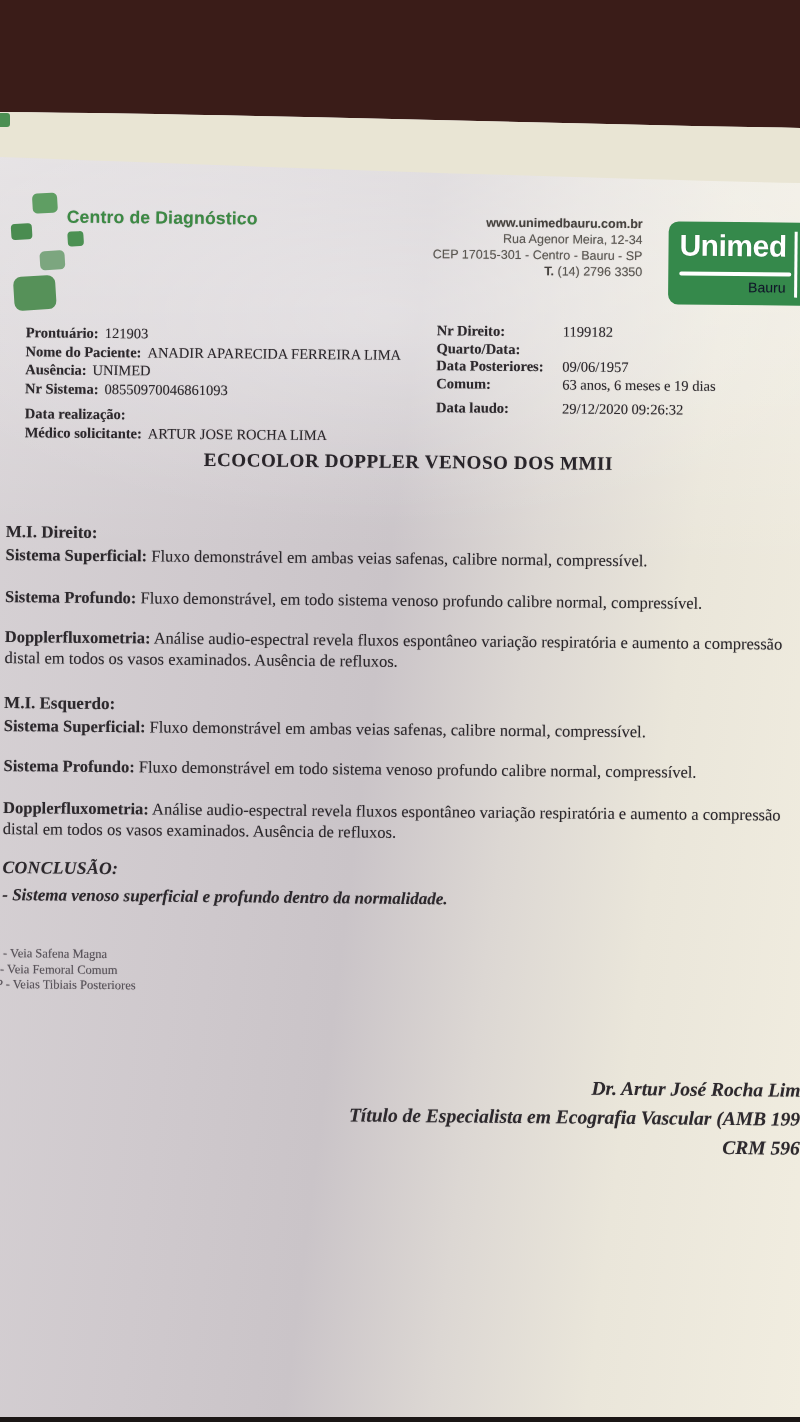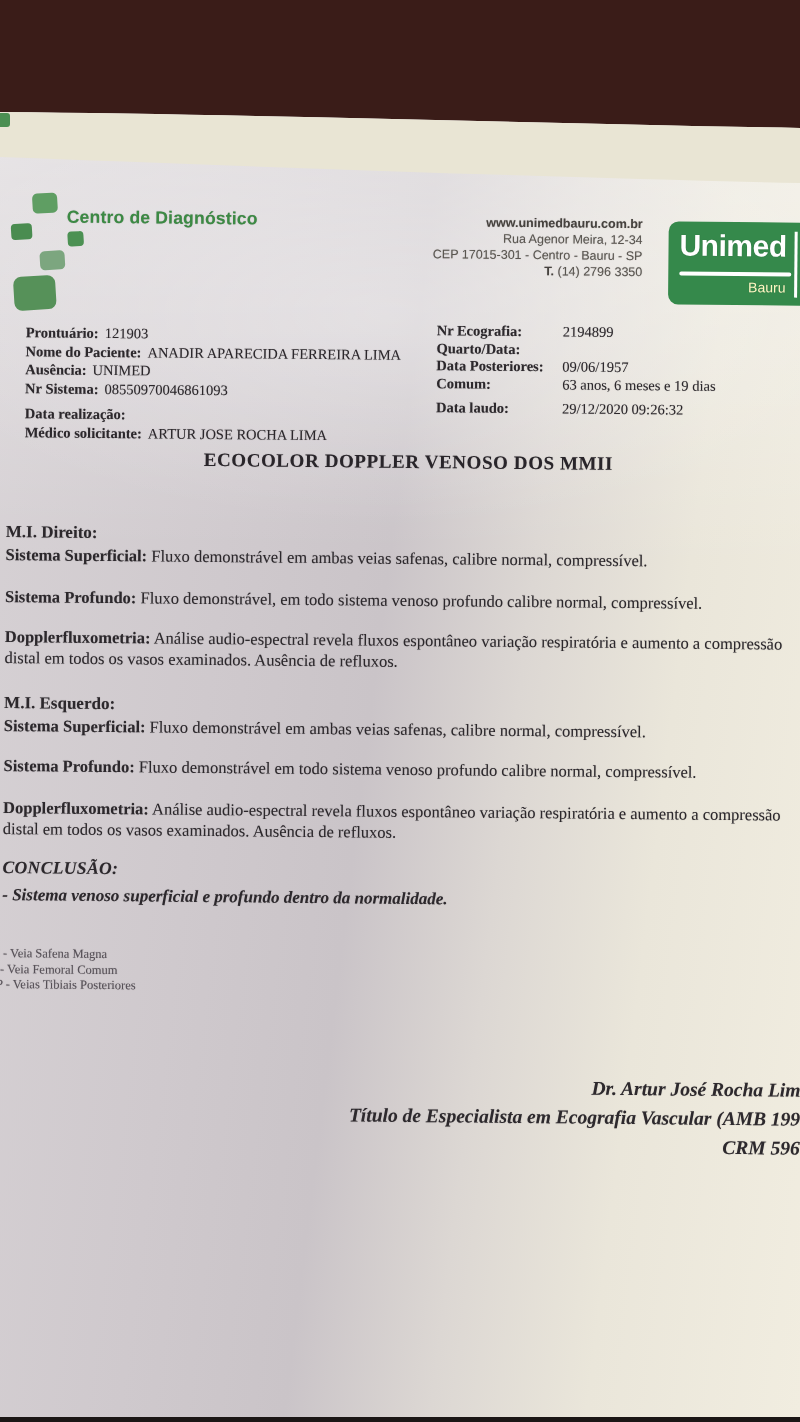--- a/index.html
+++ b/index.html
@@ -24,21 +24,21 @@
     font-weight:bold;font-size:17.5px;color:#3c8a44;letter-spacing:.2px;}
   .addr{position:absolute;left:410px;top:210px;width:232px;text-align:right;
     font-family:"Liberation Sans",sans-serif;font-size:12.5px;line-height:16px;color:#5a5650;}
   .addr .b{font-weight:bold;color:#46423e;}
   .unimed-badge{position:absolute;left:668px;top:215px;width:150px;height:83px;
     background:#35894b;border-radius:10px;}
   .unimed-word{position:absolute;left:11px;top:7px;font-family:"Liberation Sans",sans-serif;
     font-weight:bold;font-size:30px;letter-spacing:-.5px;color:#ffffff;}
   .unimed-rule{position:absolute;left:11px;top:50px;width:112px;height:3.5px;background:#ffffff;border-radius:2px;}
   .unimed-city{position:absolute;left:80px;top:57px;font-family:"Liberation Sans",sans-serif;
-    font-size:14px;color:#fef9c3;}
+    font-size:14px;color:#0f172a;}
   .unimed-vline{position:absolute;left:126px;top:9px;width:2.5px;height:66px;background:#ffffff;}
   
   .pat-left{position:absolute;left:26px;top:323px;font-size:14.5px;line-height:18.5px;color:#2c282c;}
   .pat-right{position:absolute;left:437px;top:318px;font-size:14.5px;line-height:17.5px;color:#2c282c;}
   .prow{white-space:nowrap;}
   .prow .lbl{font-weight:bold;}
   .pat-left .lbl{margin-right:6px;}
   .pat-right .lbl{display:inline-block;min-width:126px;}
   .gap-top{margin-top:7px;}
   
@@ -100,21 +100,21 @@
   <div class="pat-left">
     <div class="prow"><span class="lbl">Prontuário:</span><span>121903</span></div>
     <div class="prow"><span class="lbl">Nome do Paciente:</span><span>ANADIR APARECIDA FERREIRA LIMA</span></div>
     <div class="prow"><span class="lbl">Ausência:</span><span>UNIMED</span></div>
     <div class="prow"><span class="lbl">Nr Sistema:</span><span>08550970046861093</span></div>
     <div class="prow gap-top"><span class="lbl">Data realização:</span><span></span></div>
     <div class="prow"><span class="lbl">Médico solicitante:</span><span>ARTUR JOSE ROCHA LIMA</span></div>
   </div>
 
   <div class="pat-right">
-    <div class="prow"><span class="lbl">Nr Ecografia:</span><span>2194899</span></div>
+    <div class="prow"><span class="lbl">Nr Direito:</span><span>1199182</span></div>
     <div class="prow"><span class="lbl">Quarto/Data:</span><span></span></div>
     <div class="prow"><span class="lbl">Data Posteriores:</span><span>09/06/1957</span></div>
     <div class="prow"><span class="lbl">Comum:</span><span>63 anos, 6 meses e 19 dias</span></div>
     <div class="prow gap-top"><span class="lbl">Data laudo:</span><span>29/12/2020 09:26:32</span></div>
   </div>
 
   <div class="doc-title">ECOCOLOR DOPPLER VENOSO DOS MMII</div>
 
   <div class="report">
     <p class="sec-h">M.I. Direito:</p>

